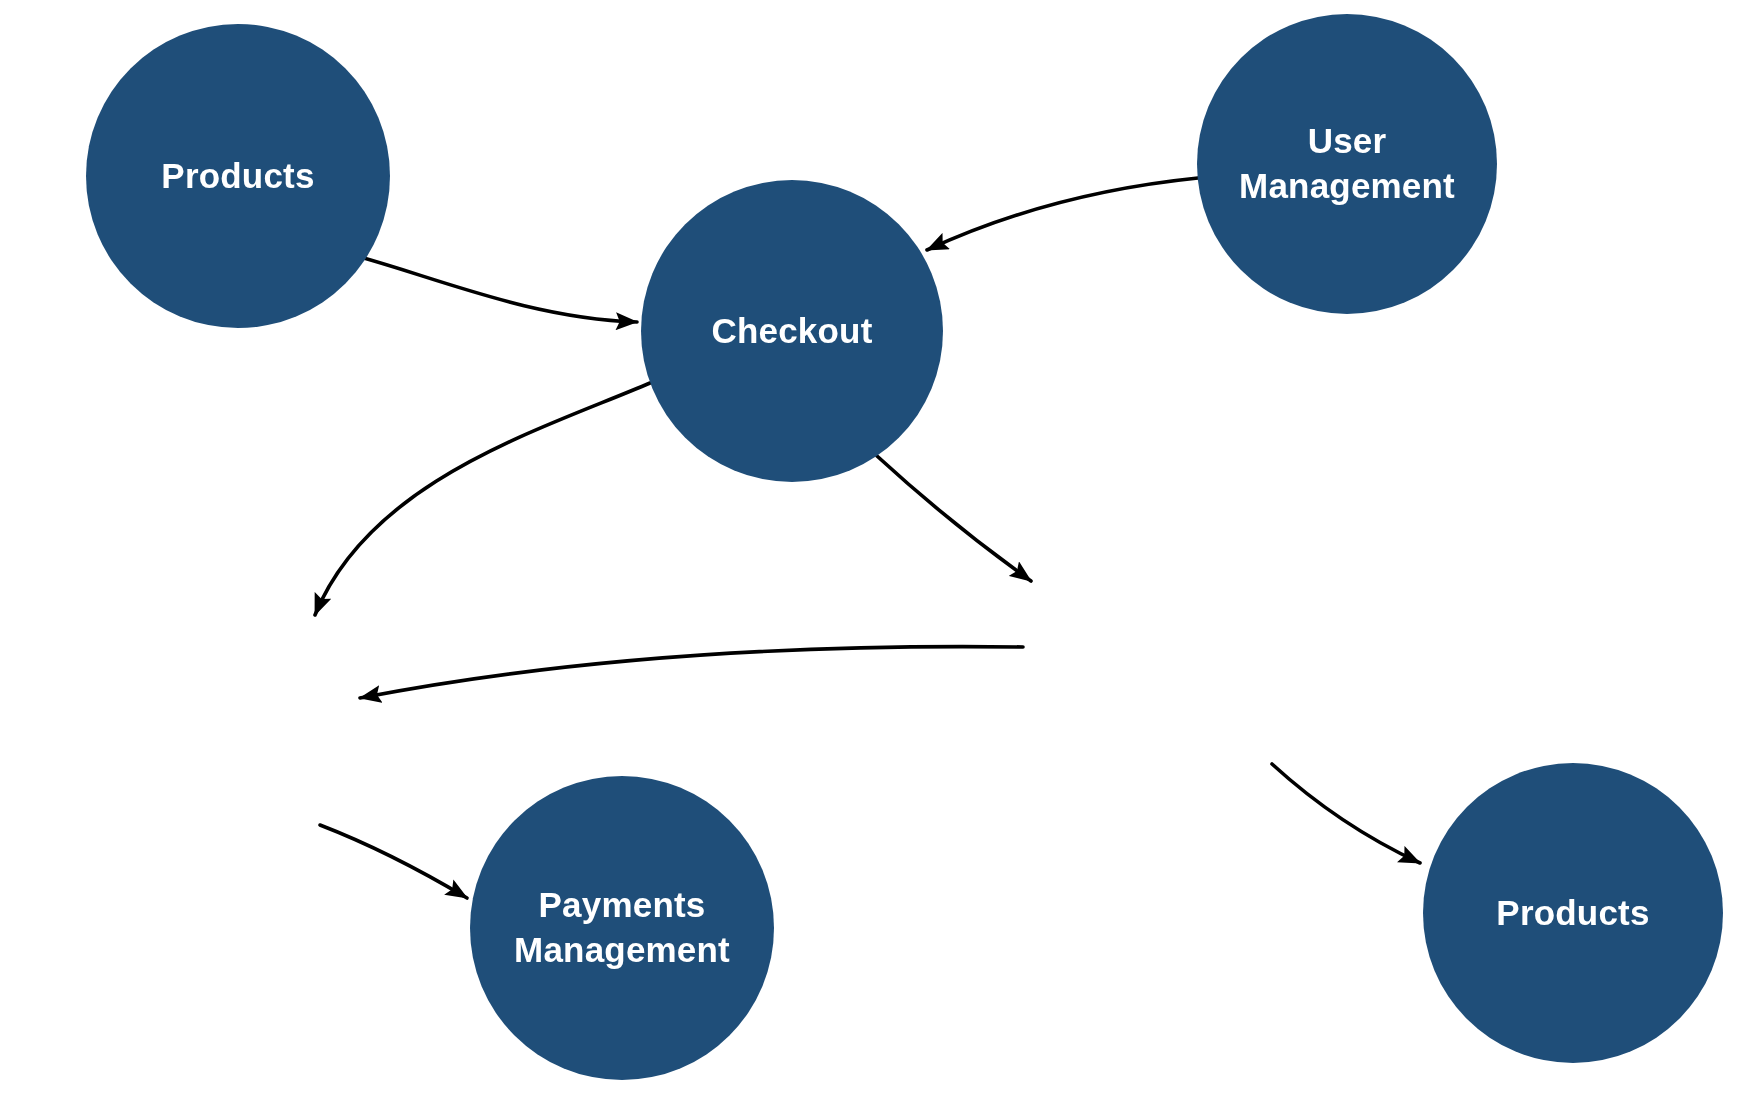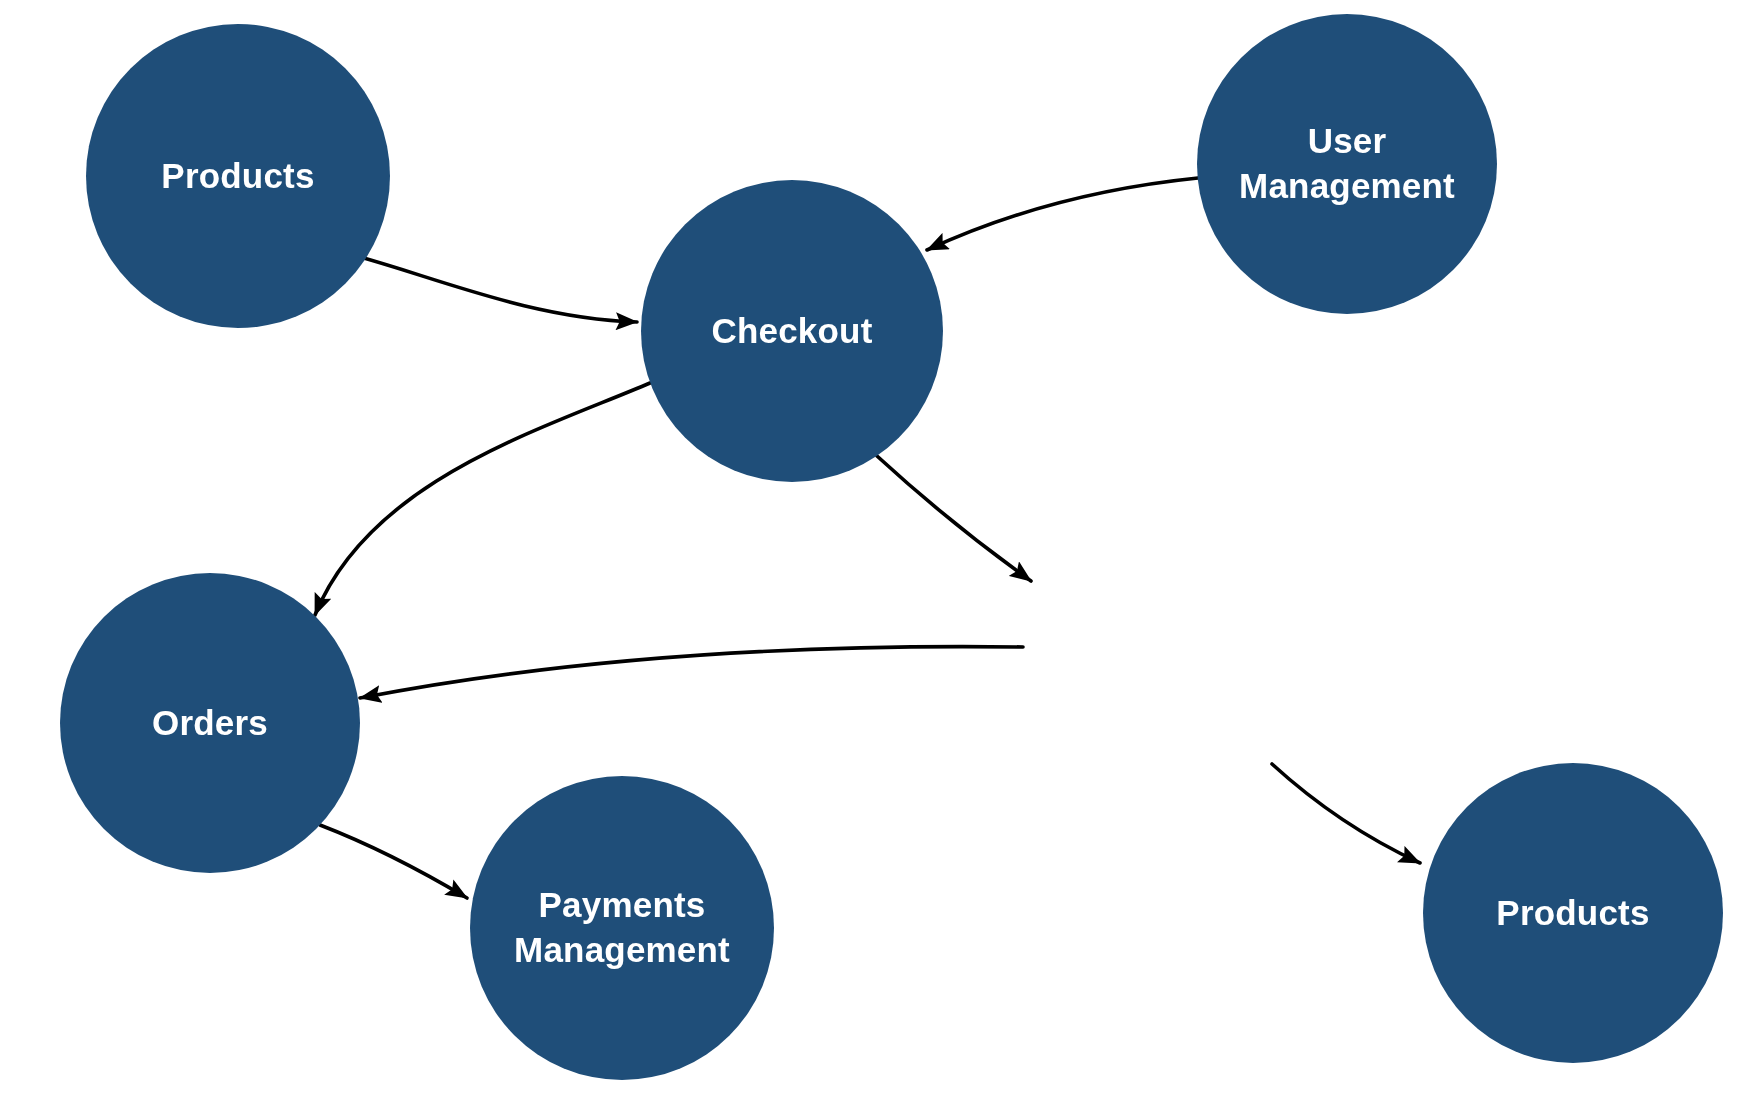--- a/index.html
+++ b/index.html
@@ -76,23 +76,20 @@
   <div class="node" style="left:1197px; top:14px; width:300px; height:300px;">
     <span class="label">User
 Management</span>
   </div>
 
   <div class="node" style="left:641px; top:180px; width:302px; height:302px;">
     <span class="label">Checkout</span>
   </div>
 
 
-  <div class="node" style="left:60px; top:573px; width:300px; height:300px;">
-    <span class="label">Orders</span>
-  </div>
 
   <div class="node" style="left:470px; top:776px; width:304px; height:304px;">
     <span class="label">Payments
 Management</span>
   </div>
 
   <div class="node" style="left:1423px; top:763px; width:300px; height:300px;">
     <span class="label">Products</span>
   </div>
 

